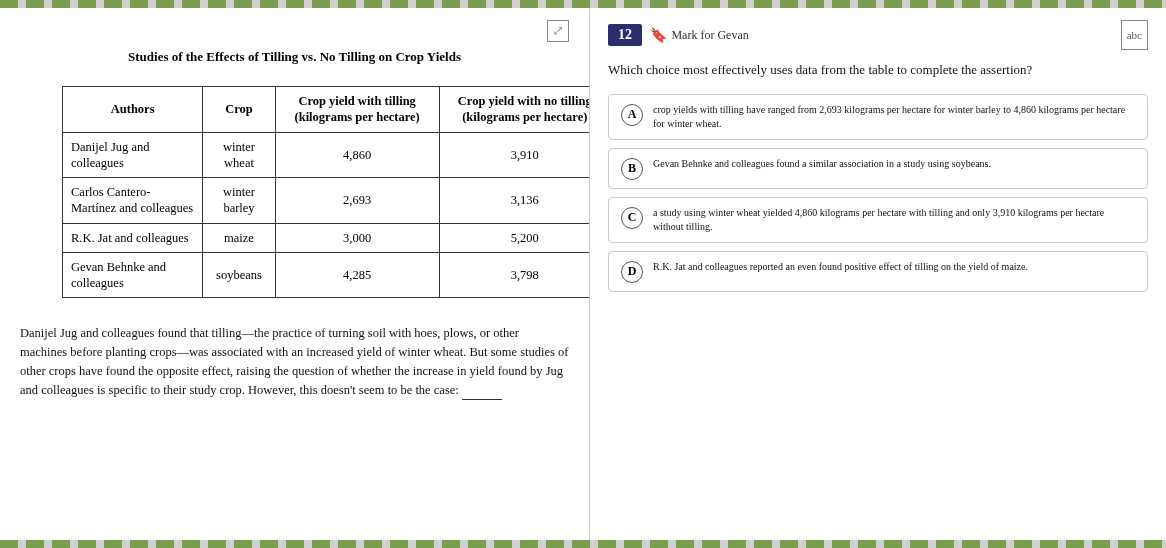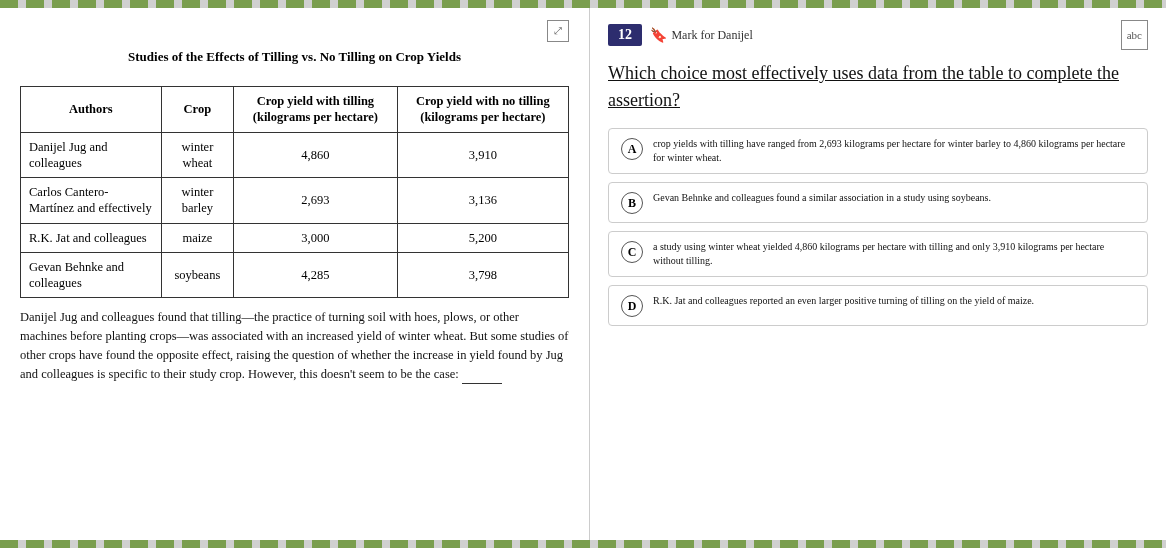--- a/index.html
+++ b/index.html
@@ -64,38 +64,39 @@
       font-size: 13px;
       font-weight: bold;
       text-align: center;
       margin-bottom: 20px;
       line-height: 1.4;
     }
     .data-table {
       width: 100%;
       border-collapse: collapse;
       font-size: 12.5px;
+      margin-left: 42px;
     }
     .data-table th, .data-table td {
       border: 1px solid #333;
       padding: 6px 8px;
       text-align: center;
       vertical-align: middle;
       line-height: 1.3;
     }
     .data-table thead th {
       font-weight: bold;
       background: white;
     }
     .data-table tbody td.left-align {
       text-align: left;
       border-radius: 13px;
     }
     .passage-text {
-      margin-top: 10px;
+      margin-top: 26px;
       font-size: 12.5px;
       line-height: 1.5;
       color: #111;
     }
     .passage-text .blank {
       display: inline-block;
       width: 40px;
       border-bottom: 1px solid #333;
     }
 
@@ -134,25 +135,24 @@
     }
     .abc-icon {
       margin-left: auto;
       border: 1px solid #888;
       padding: 8px 5px;
       font-size: 11px;
       color: #555;
       cursor: pointer;
     }
     .question-text {
-      font-size: 18px;
+      font-size: 13px;
       line-height: 1.5;
       margin-bottom: 14px;
       color: #111;
-      text-decoration: underline;
     }
     .answer-choice {
       display: flex;
       align-items: flex-start;
       gap: 10px;
       border: 1px solid #ccc;
       border-radius: 4px;
       padding: 8px 12px;
       margin-bottom: 8px;
       cursor: pointer;
@@ -200,21 +200,21 @@
           </tr>
         </thead>
         <tbody id="table-body">
         <tr>
               <td class="left-align">Danijel Jug and colleagues</td>
               <td>winter wheat</td>
               <td>4,860</td>
               <td>3,910</td>
             </tr>
             <tr>
-              <td class="left-align">Carlos Cantero-Martínez and effectively</td>
+              <td class="left-align">Carlos Cantero-Martínez and colleagues</td>
               <td>winter barley</td>
               <td>2,693</td>
               <td>3,136</td>
             </tr>
             <tr>
               <td class="left-align">R.K. Jat and colleagues</td>
               <td>maize</td>
               <td>3,000</td>
               <td>5,200</td>
             </tr>
@@ -230,21 +230,21 @@
       <div class="passage-text">
         <span>Danijel Jug and colleagues found that tilling—the practice of turning soil with hoes, plows, or other machines before planting crops—was associated with an increased yield of winter wheat. But some studies of other crops have found the opposite effect, raising the question of whether the increase in yield found by Jug and colleagues is specific to their study crop. However, this doesn't seem to be the case: <span class="blank">&nbsp;&nbsp;&nbsp;&nbsp;&nbsp;&nbsp;</span></span>
       </div>
     </div>
 
     <div class="right-panel">
       <div class="question-header">
         <div class="question-number">12</div>
         <div class="mark-review">
           <span class="bookmark-icon">🔖</span>
-          <span>Mark for Danijel</span>
+          <span>Mark for Gevan</span>
         </div>
         <div class="abc-icon">abc</div>
       </div>
 
       <div class="question-text">Which choice most effectively uses data from the table to complete the assertion?</div>
 
       <div id="choices-container">
           <div class="answer-choice">
             <div class="choice-letter">A</div>
             <div class="choice-text">crop yields with tilling have ranged from 2,693 kilograms per hectare for winter barley to 4,860 kilograms per hectare for winter wheat.</div>
@@ -252,19 +252,19 @@
           <div class="answer-choice">
             <div class="choice-letter">B</div>
             <div class="choice-text">Gevan Behnke and colleagues found a similar association in a study using soybeans.</div>
           </div>
           <div class="answer-choice">
             <div class="choice-letter">C</div>
             <div class="choice-text">a study using winter wheat yielded 4,860 kilograms per hectare with tilling and only 3,910 kilograms per hectare without tilling.</div>
           </div>
           <div class="answer-choice">
             <div class="choice-letter">D</div>
-            <div class="choice-text">R.K. Jat and colleagues reported an even larger positive turning of tilling on the yield of maize.</div>
+            <div class="choice-text">R.K. Jat and colleagues reported an even found positive effect of tilling on the yield of maize.</div>
           </div>
         </div>
     </div>
   </div>
   <div class="bottom-bar"></div>
 </div>
 
 </body></html>

